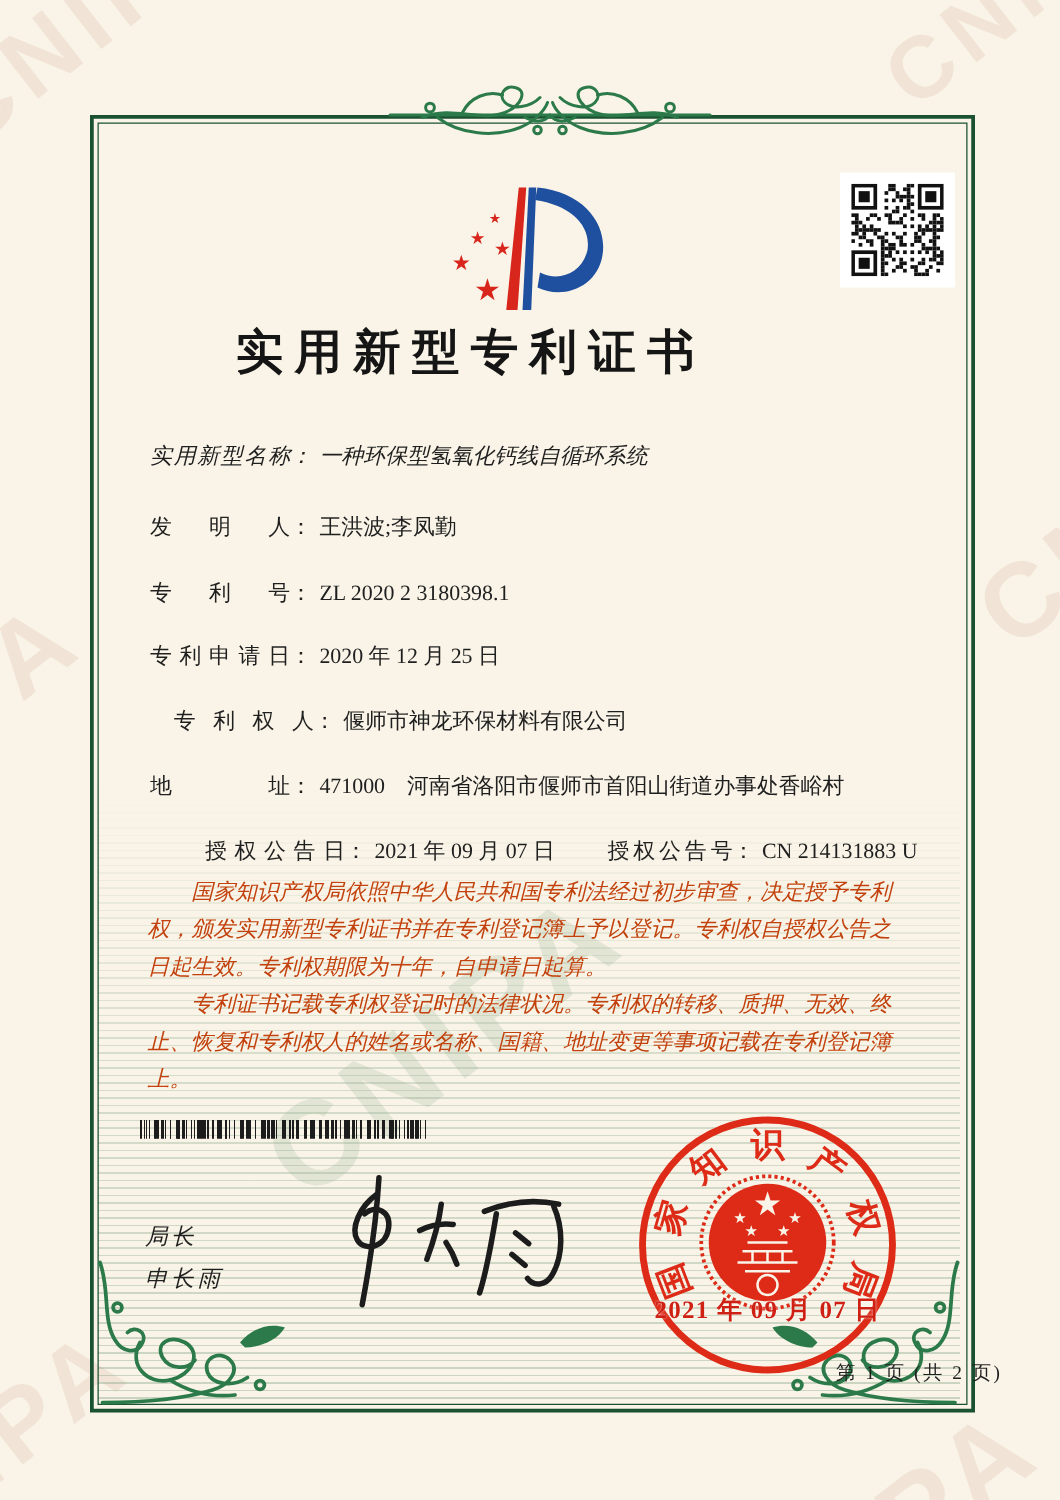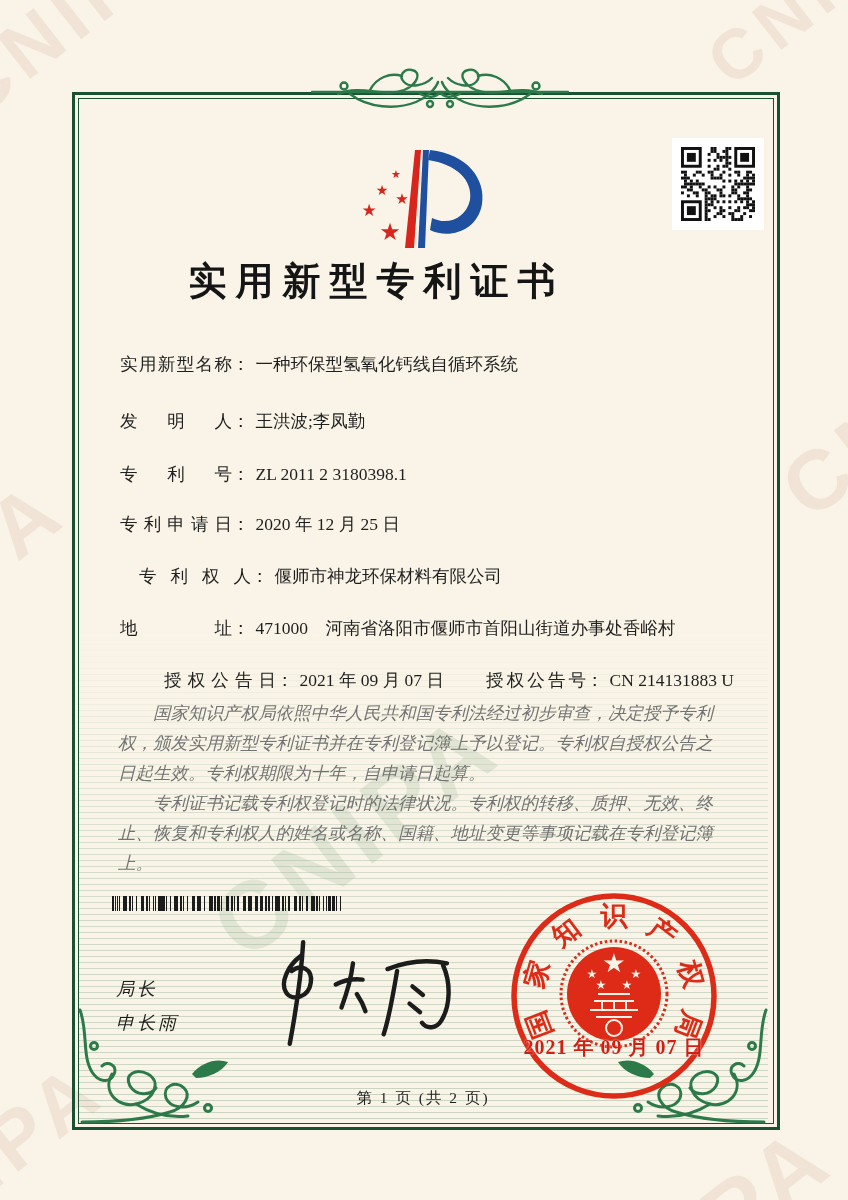--- a/index.html
+++ b/index.html
@@ -46,21 +46,21 @@
   
   .fields{position:absolute; left:120px; top:352px; width:620px; font-size:17.5px;}
   .frow{position:absolute; left:0; white-space:nowrap;}
   .f-label{display:inline-block; width:112px; text-align:justify; text-align-last:justify; vertical-align:bottom;}
   .f-colon{display:inline-block; margin-right:6px;}
   .grant2{position:absolute; left:322px; top:0; white-space:nowrap;}
   .g-label{display:inline-block; width:100px; text-align:justify; text-align-last:justify; vertical-align:bottom;}
   
   .body-text{
     position:absolute; left:118px; top:698px; width:610px;
-    font-size:17.5px; line-height:1.72; font-style:italic; color:#737373;
+    font-size:17.5px; line-height:1.72; font-style:italic; color:#c2410c;
   }
   .body-text p{margin:0; text-indent:2em;}
   
   .barcode{
     position:absolute; left:112px; top:896px; width:230px; height:15px;
     background:
       repeating-linear-gradient(90deg,#1c1c1c 0 2px, transparent 2px 3px, #1c1c1c 3px 4px, transparent 4px 7px, #1c1c1c 7px 8px, transparent 8px 12px, #1c1c1c 12px 15px, transparent 15px 17px),
       repeating-linear-gradient(90deg, transparent 0 5px, #1c1c1c 5px 6px, transparent 6px 11px, #1c1c1c 11px 13px, transparent 13px 19px);
   }
   
@@ -71,22 +71,22 @@
   .seal{position:absolute; left:506px; top:890px; width:216px; height:212px; color:#dd2b18;}
   .seal-svg{position:absolute; left:0; top:0;}
   .seal-arc{position:absolute; left:0; top:0; width:100%; height:100%; font-size:27px; font-weight:bold;
             font-family:"Liberation Serif","DejaVu Serif",serif;}
   .seal-date{
     position:absolute; left:506px; top:1034px; width:216px; text-align:center;
     color:#cf2014; font-size:20px; font-weight:bold; letter-spacing:1px; white-space:nowrap;
     text-shadow:0 0 2px rgba(255,255,255,0.8);
   }
   
-  .page-num{position:absolute; left:72px; top:1088px; width:702px; text-align:center;
-            font-size:15.5px; letter-spacing:2px;}
+  .page-num{position:absolute; left:72px; top:1088px; width:702px; text-align:right;
+            font-size:15.5px; letter-spacing:2px;padding-left:28px;}
   .cont-note{
     position:absolute; left:50%; top:1138px; transform:translateX(-50%);
     background:#fffefa; padding:9px 30px; font-size:17px; letter-spacing:4px; font-style:italic;
   }
   
   .orn{position:absolute; pointer-events:none;}
   .flip-x{transform:scaleX(-1);}
 </style>
 </head>
 <body>
@@ -351,28 +351,28 @@
         <rect x="60" y="6" width="9" height="9" fill="#111"></rect>
         <rect x="0" y="54" width="21" height="21" fill="#111"></rect>
         <rect x="3" y="57" width="15" height="15" fill="#fff"></rect>
         <rect x="6" y="60" width="9" height="9" fill="#111"></rect>
       </svg>
   </div>
 
   <div class="title">实用新型专利证书</div>
 
   <div class="fields">
-    <div class="frow" style="top:0;">
+    <div class="frow" style="top:0;font-style:italic;">
       <span class="f-label">实用新型名称</span><span class="f-colon">：</span><span>一种环保型氢氧化钙线自循环系统</span>
     </div>
     <div class="frow" style="top:57px;">
       <span class="f-label">发明人</span><span class="f-colon">：</span><span>王洪波;李凤勤</span>
     </div>
     <div class="frow" style="top:110px;">
-      <span class="f-label">专利号</span><span class="f-colon">：</span><span>ZL 2011 2 3180398.1</span>
+      <span class="f-label">专利号</span><span class="f-colon">：</span><span>ZL 2020 2 3180398.1</span>
     </div>
     <div class="frow" style="top:160px;">
       <span class="f-label">专利申请日</span><span class="f-colon">：</span><span>2020 年 12 月 25 日</span>
     </div>
     <div class="frow" style="top:212px;margin-left:19px;">
       <span class="f-label">专利权人</span><span class="f-colon">：</span><span>偃师市神龙环保材料有限公司</span>
     </div>
     <div class="frow" style="top:264px;">
       <span class="f-label">地址</span><span class="f-colon">：</span><span>471000　河南省洛阳市偃师市首阳山街道办事处香峪村</span>
     </div>

